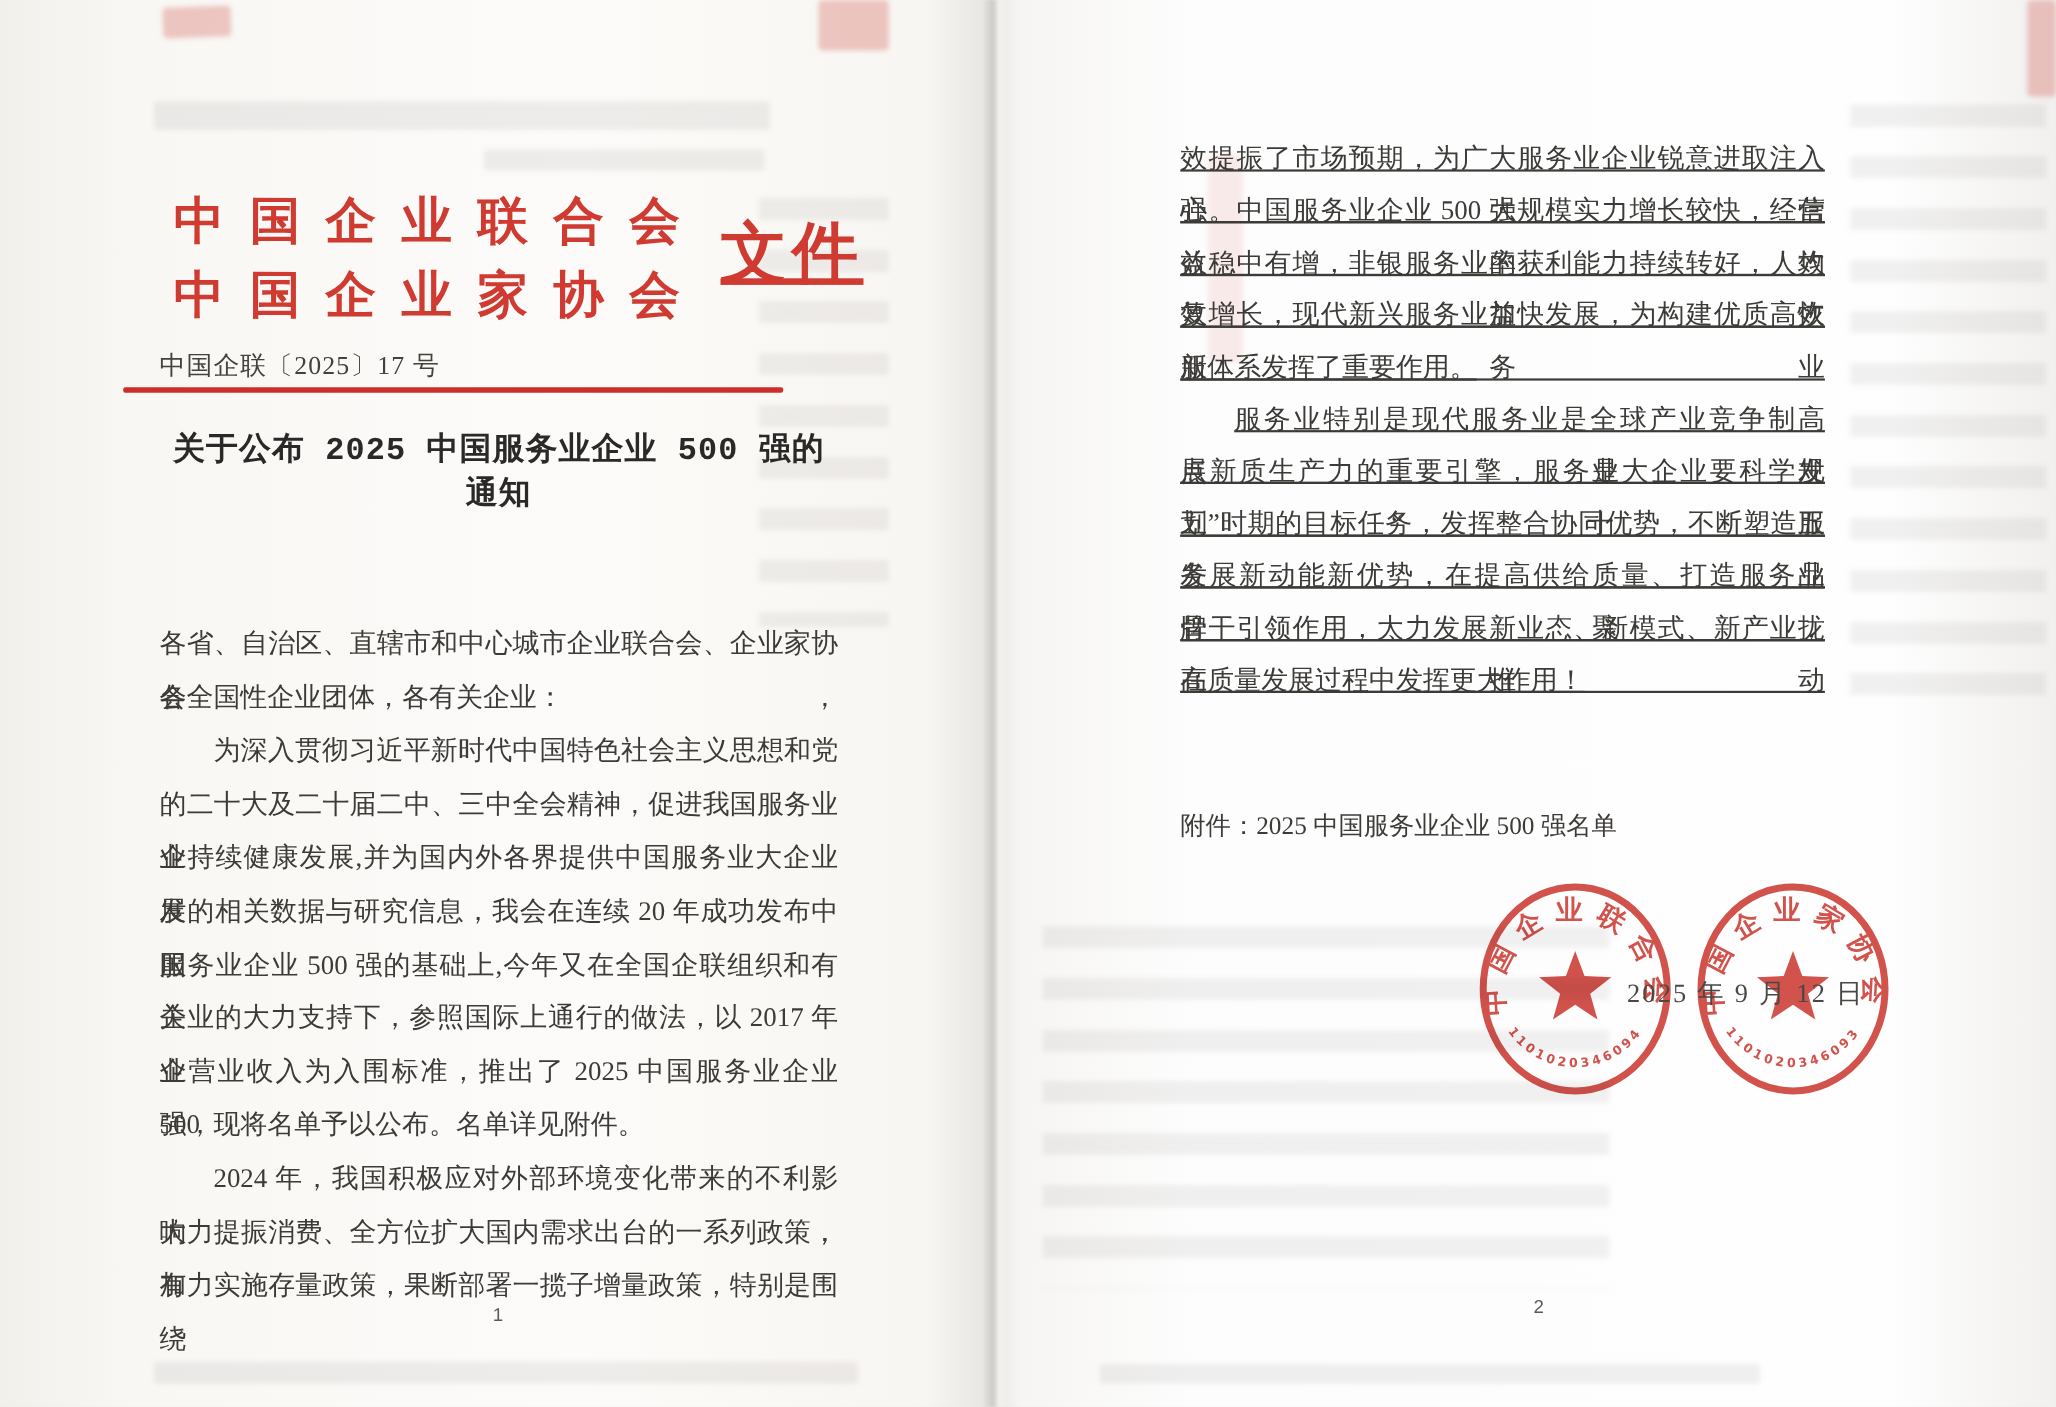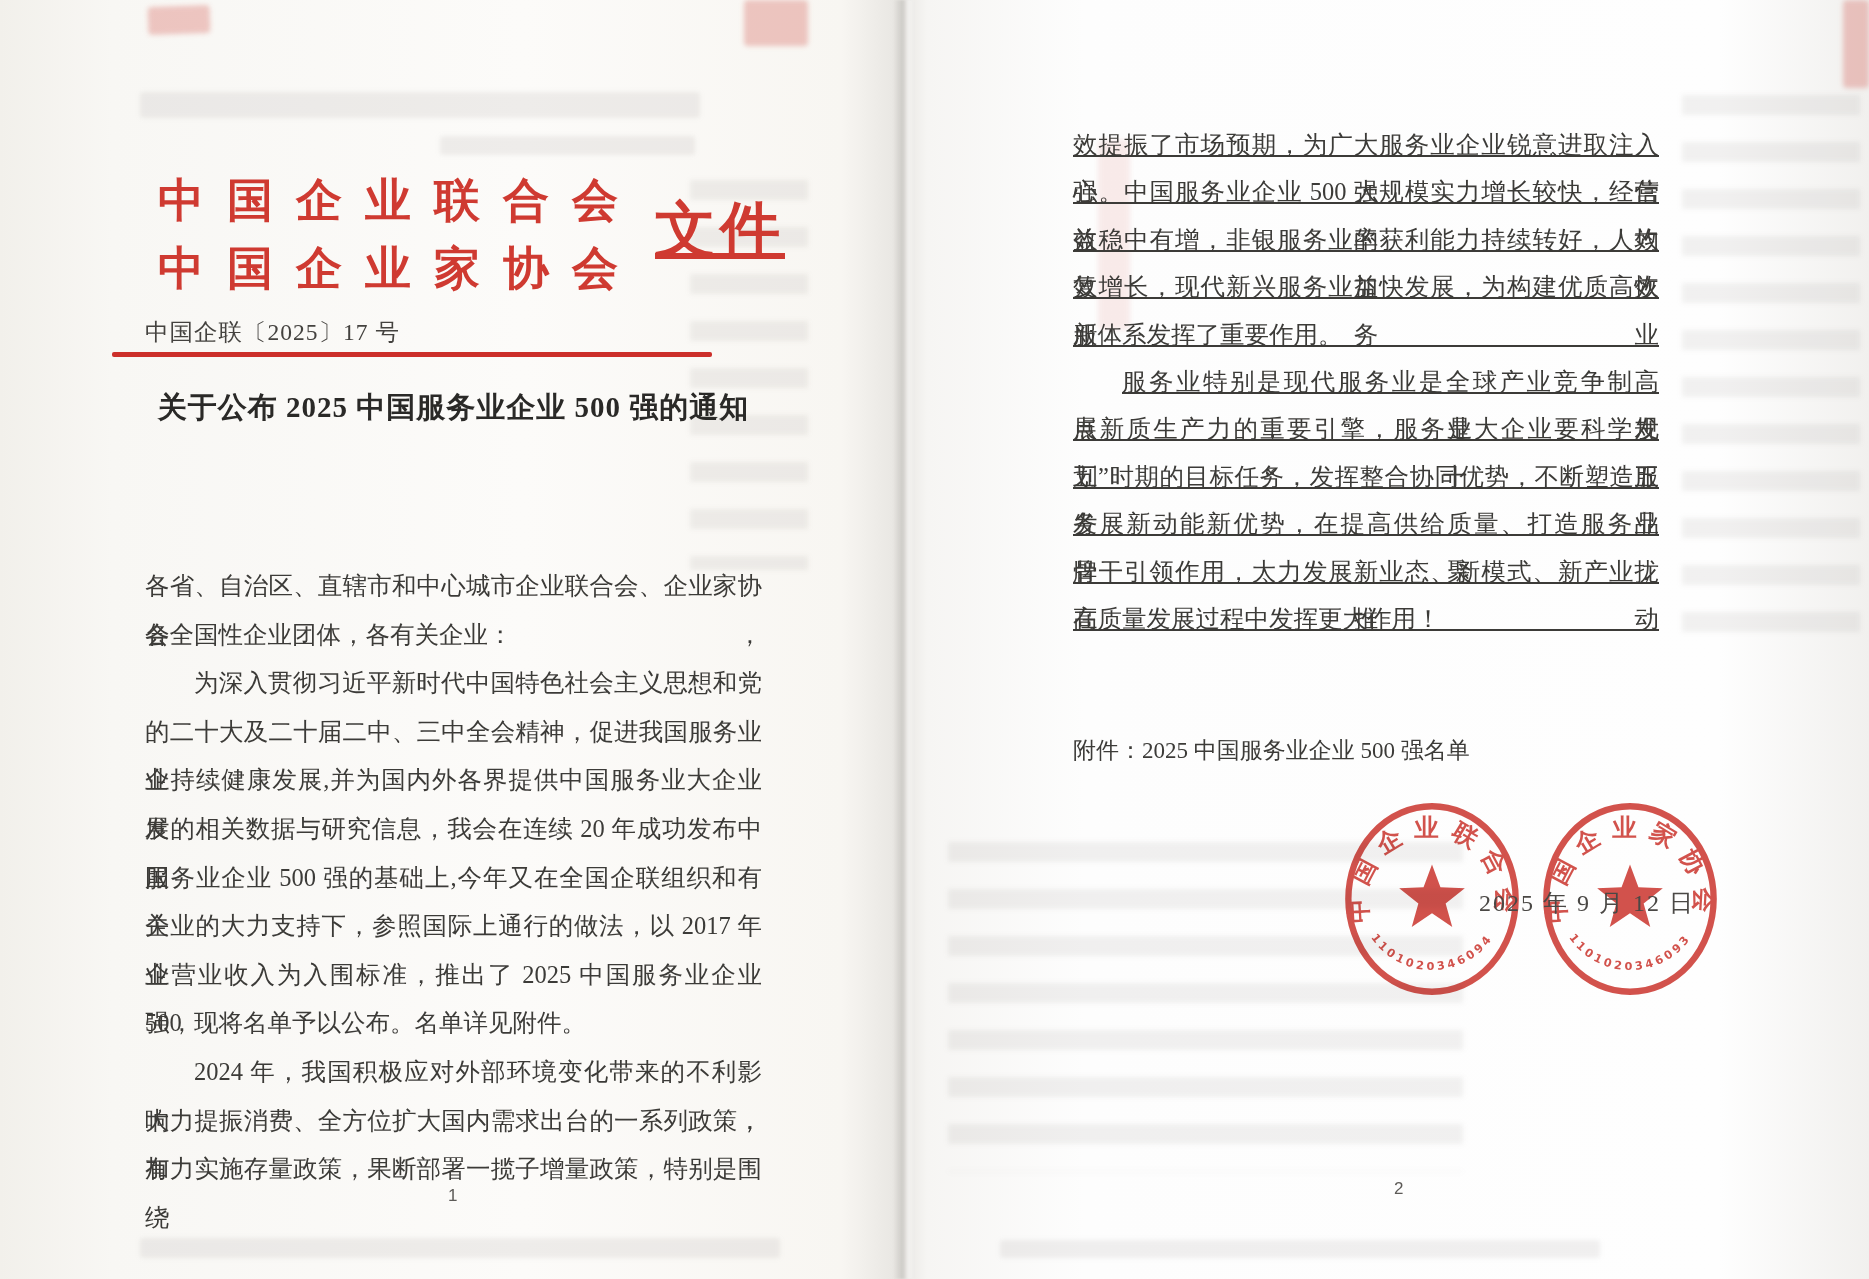--- a/index.html
+++ b/index.html
@@ -26,21 +26,21 @@
   #doc-number{
     left:145px;top:316px;width:617px;
     font-size:23.5px;color:#44423f;letter-spacing:1px;z-index:3;
   }
   #red-rule{
     left:112px;top:352px;width:600px;height:5px;
     background:var(--rule-red,#cc2f2a);border-radius:2px;z-index:3;
   }
   #doc-title{
     left:145px;top:388px;width:617px;text-align:center;
-    font-family:Liberation Serif, serif;font-weight:bold;
+    font-family:Liberation Mono, monospace;font-weight:bold;
     font-size:29px;color:#2a2927;letter-spacing:1px;z-index:3;
   }
   
   #page1-body{left:145px;top:562px;width:617px;z-index:3;}
   #page1-body .bline{height:48.6px;line-height:48.6px;}
   #page2-body{left:1073px;top:121px;width:586px;z-index:3;}
   #page2-body .bline{height:47.4px;line-height:47.4px;text-decoration:underline;}
   .bline{
     font-size:24.5px;color:#3c3b38;
     text-align:justify;text-align-last:justify;white-space:normal;

